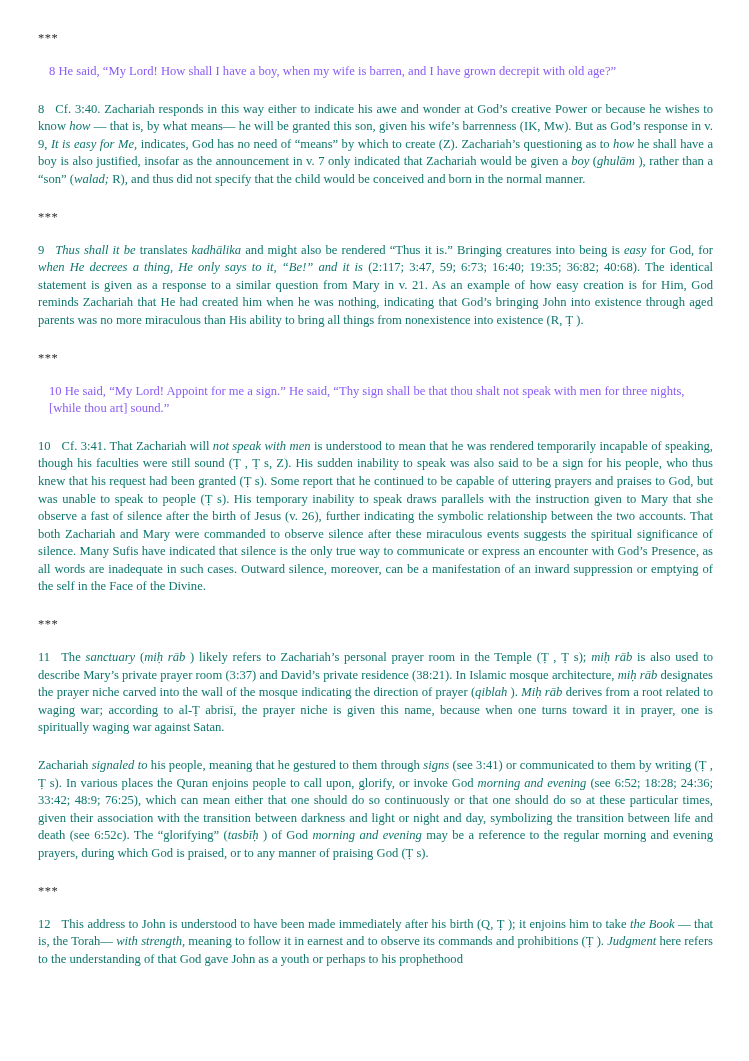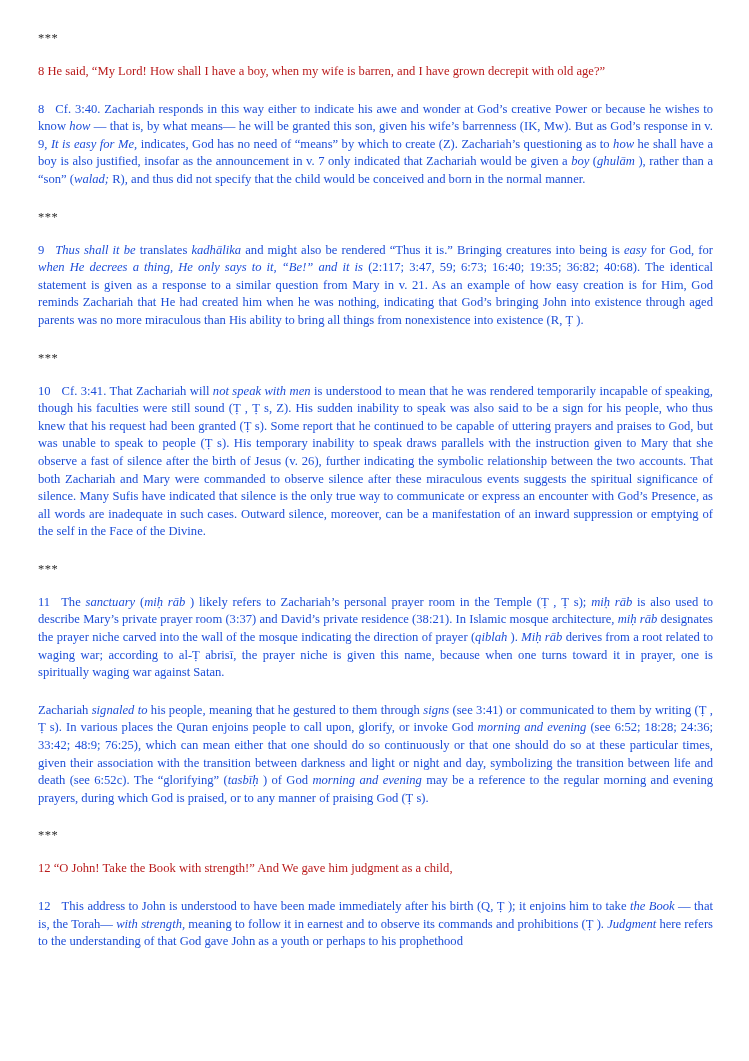--- a/index.html
+++ b/index.html
@@ -33,31 +33,31 @@
     letter-spacing: 0.5px;
     color: #2a2a2a;
     margin: 0 0 19px 0;
     height: 14px;
     font-family: "Liberation Serif", "DejaVu Serif", serif;
   }
   .verse {
     font-size: 12.6px;
     line-height: 17.6px;
     text-align: left;
-    margin: 0 0 20px 0;
-    color: #b91c1c;
+    margin: 0 0 20px 11px;
+    color: #8b5cf6;
     hyphens: none;
   }
   .commentary {
     font-size: 12.6px;
     line-height: 17.6px;
     text-align: justify;
     text-justify: inter-word;
     margin: 0 0 20px 0;
-    color: #1d4ed8;
+    color: #0f766e;
     hyphens: none;
   }
   .commentary:last-child {
     margin-bottom: 0;
   }
   .vnum {
     font-style: normal;
   }
   .cnum {
     font-style: normal;
@@ -79,30 +79,30 @@
 
     <p class="commentary"><span class="cnum">8</span>Cf. 3:40. Zachariah responds in this way either to indicate his awe and wonder at God’s creative Power or because he wishes to know <i>how</i> — that is, by what means— he will be granted this son, given his wife’s barrenness (IK, Mw). But as God’s response in v. 9, <i>It is easy for Me,</i> indicates, God has no need of “means” by which to create (Z). Zachariah’s questioning as to <i>how</i> he shall have a boy is also justified, insofar as the announcement in v. 7 only indicated that Zachariah would be given a <i>boy</i> (<i>ghulām</i> ), rather than a “son” (<i>walad;</i> R), and thus did not specify that the child would be conceived and born in the normal manner.</p>
 
     <div class="divider">***</div>
 
 
     <p class="commentary"><span class="cnum">9</span><i>Thus shall it be</i> translates <i>kadhālika</i> and might also be rendered “Thus it is.” Bringing creatures into being is <i>easy</i> for God, for <i>when He decrees a thing, He only says to it, “Be!” and it is</i> (2:117; 3:47, 59; 6:73; 16:40; 19:35; 36:82; 40:68). The identical statement is given as a response to a similar question from Mary in v. 21. As an example of how easy creation is for Him, God reminds Zachariah that He had created him when he was nothing, indicating that God’s bringing John into existence through aged parents was no more miraculous than His ability to bring all things from nonexistence into existence (R, Ṭ ).</p>
 
     <div class="divider">***</div>
 
+    <p class="verse"><span class="vnum">10</span> He said, “My Lord! Appoint for me a sign.” He said, “Thy sign shall be that thou shalt not speak with men for three nights, [while thou art] sound.”</p>
 
     <p class="commentary"><span class="cnum">10</span>Cf. 3:41. That Zachariah will <i>not speak with men</i> is understood to mean that he was rendered temporarily incapable of speaking, though his faculties were still sound (Ṭ , Ṭ s, Z). His sudden inability to speak was also said to be a sign for his people, who thus knew that his request had been granted (Ṭ s). Some report that he continued to be capable of uttering prayers and praises to God, but was unable to speak to people (Ṭ s). His temporary inability to speak draws parallels with the instruction given to Mary that she observe a fast of silence after the birth of Jesus (v. 26), further indicating the symbolic relationship between the two accounts. That both Zachariah and Mary were commanded to observe silence after these miraculous events suggests the spiritual significance of silence. Many Sufis have indicated that silence is the only true way to communicate or express an encounter with God’s Presence, as all words are inadequate in such cases. Outward silence, moreover, can be a manifestation of an inward suppression or emptying of the self in the Face of the Divine.</p>
 
     <div class="divider">***</div>
 
 
     <p class="commentary"><span class="cnum">11</span>The <i>sanctuary</i> (<i>miḥ rāb</i> ) likely refers to Zachariah’s personal prayer room in the Temple (Ṭ , Ṭ s); <i>miḥ rāb</i> is also used to describe Mary’s private prayer room (3:37) and David’s private residence (38:21). In Islamic mosque architecture, <i>miḥ rāb</i> designates the prayer niche carved into the wall of the mosque indicating the direction of prayer (<i>qiblah</i> ). <i>Miḥ rāb</i> derives from a root related to waging war; according to al-Ṭ abrisī, the prayer niche is given this name, because when one turns toward it in prayer, one is spiritually waging war against Satan.</p>
 
     <p class="commentary">Zachariah <i>signaled to</i> his people, meaning that he gestured to them through <i>signs</i> (see 3:41) or communicated to them by writing (Ṭ , Ṭ s). In various places the Quran enjoins people to call upon, glorify, or invoke God <i>morning and evening</i> (see 6:52; 18:28; 24:36; 33:42; 48:9; 76:25), which can mean either that one should do so continuously or that one should do so at these particular times, given their association with the transition between darkness and light or night and day, symbolizing the transition between life and death (see 6:52c). The “glorifying” (<i>tasbīḥ</i> ) of God <i>morning and evening</i> may be a reference to the regular morning and evening prayers, during which God is praised, or to any manner of praising God (Ṭ s).</p>
 
     <div class="divider">***</div>
 
-    <p class="verse"><span class="vnum">12</span> “O John! Take the Book with strength!” And We gave him judgment as a child,</p>
 
     <p class="commentary"><span class="cnum">12</span>This address to John is understood to have been made immediately after his birth (Q, Ṭ ); it enjoins him to take <i>the Book</i> — that is, the Torah— <i>with strength,</i> meaning to follow it in earnest and to observe its commands and prohibitions (Ṭ ). <i>Judgment</i> here refers to the understanding of  that God gave John as a youth or perhaps to his prophethood</p>
 
   </div>
 </div>
 
 </body></html>

